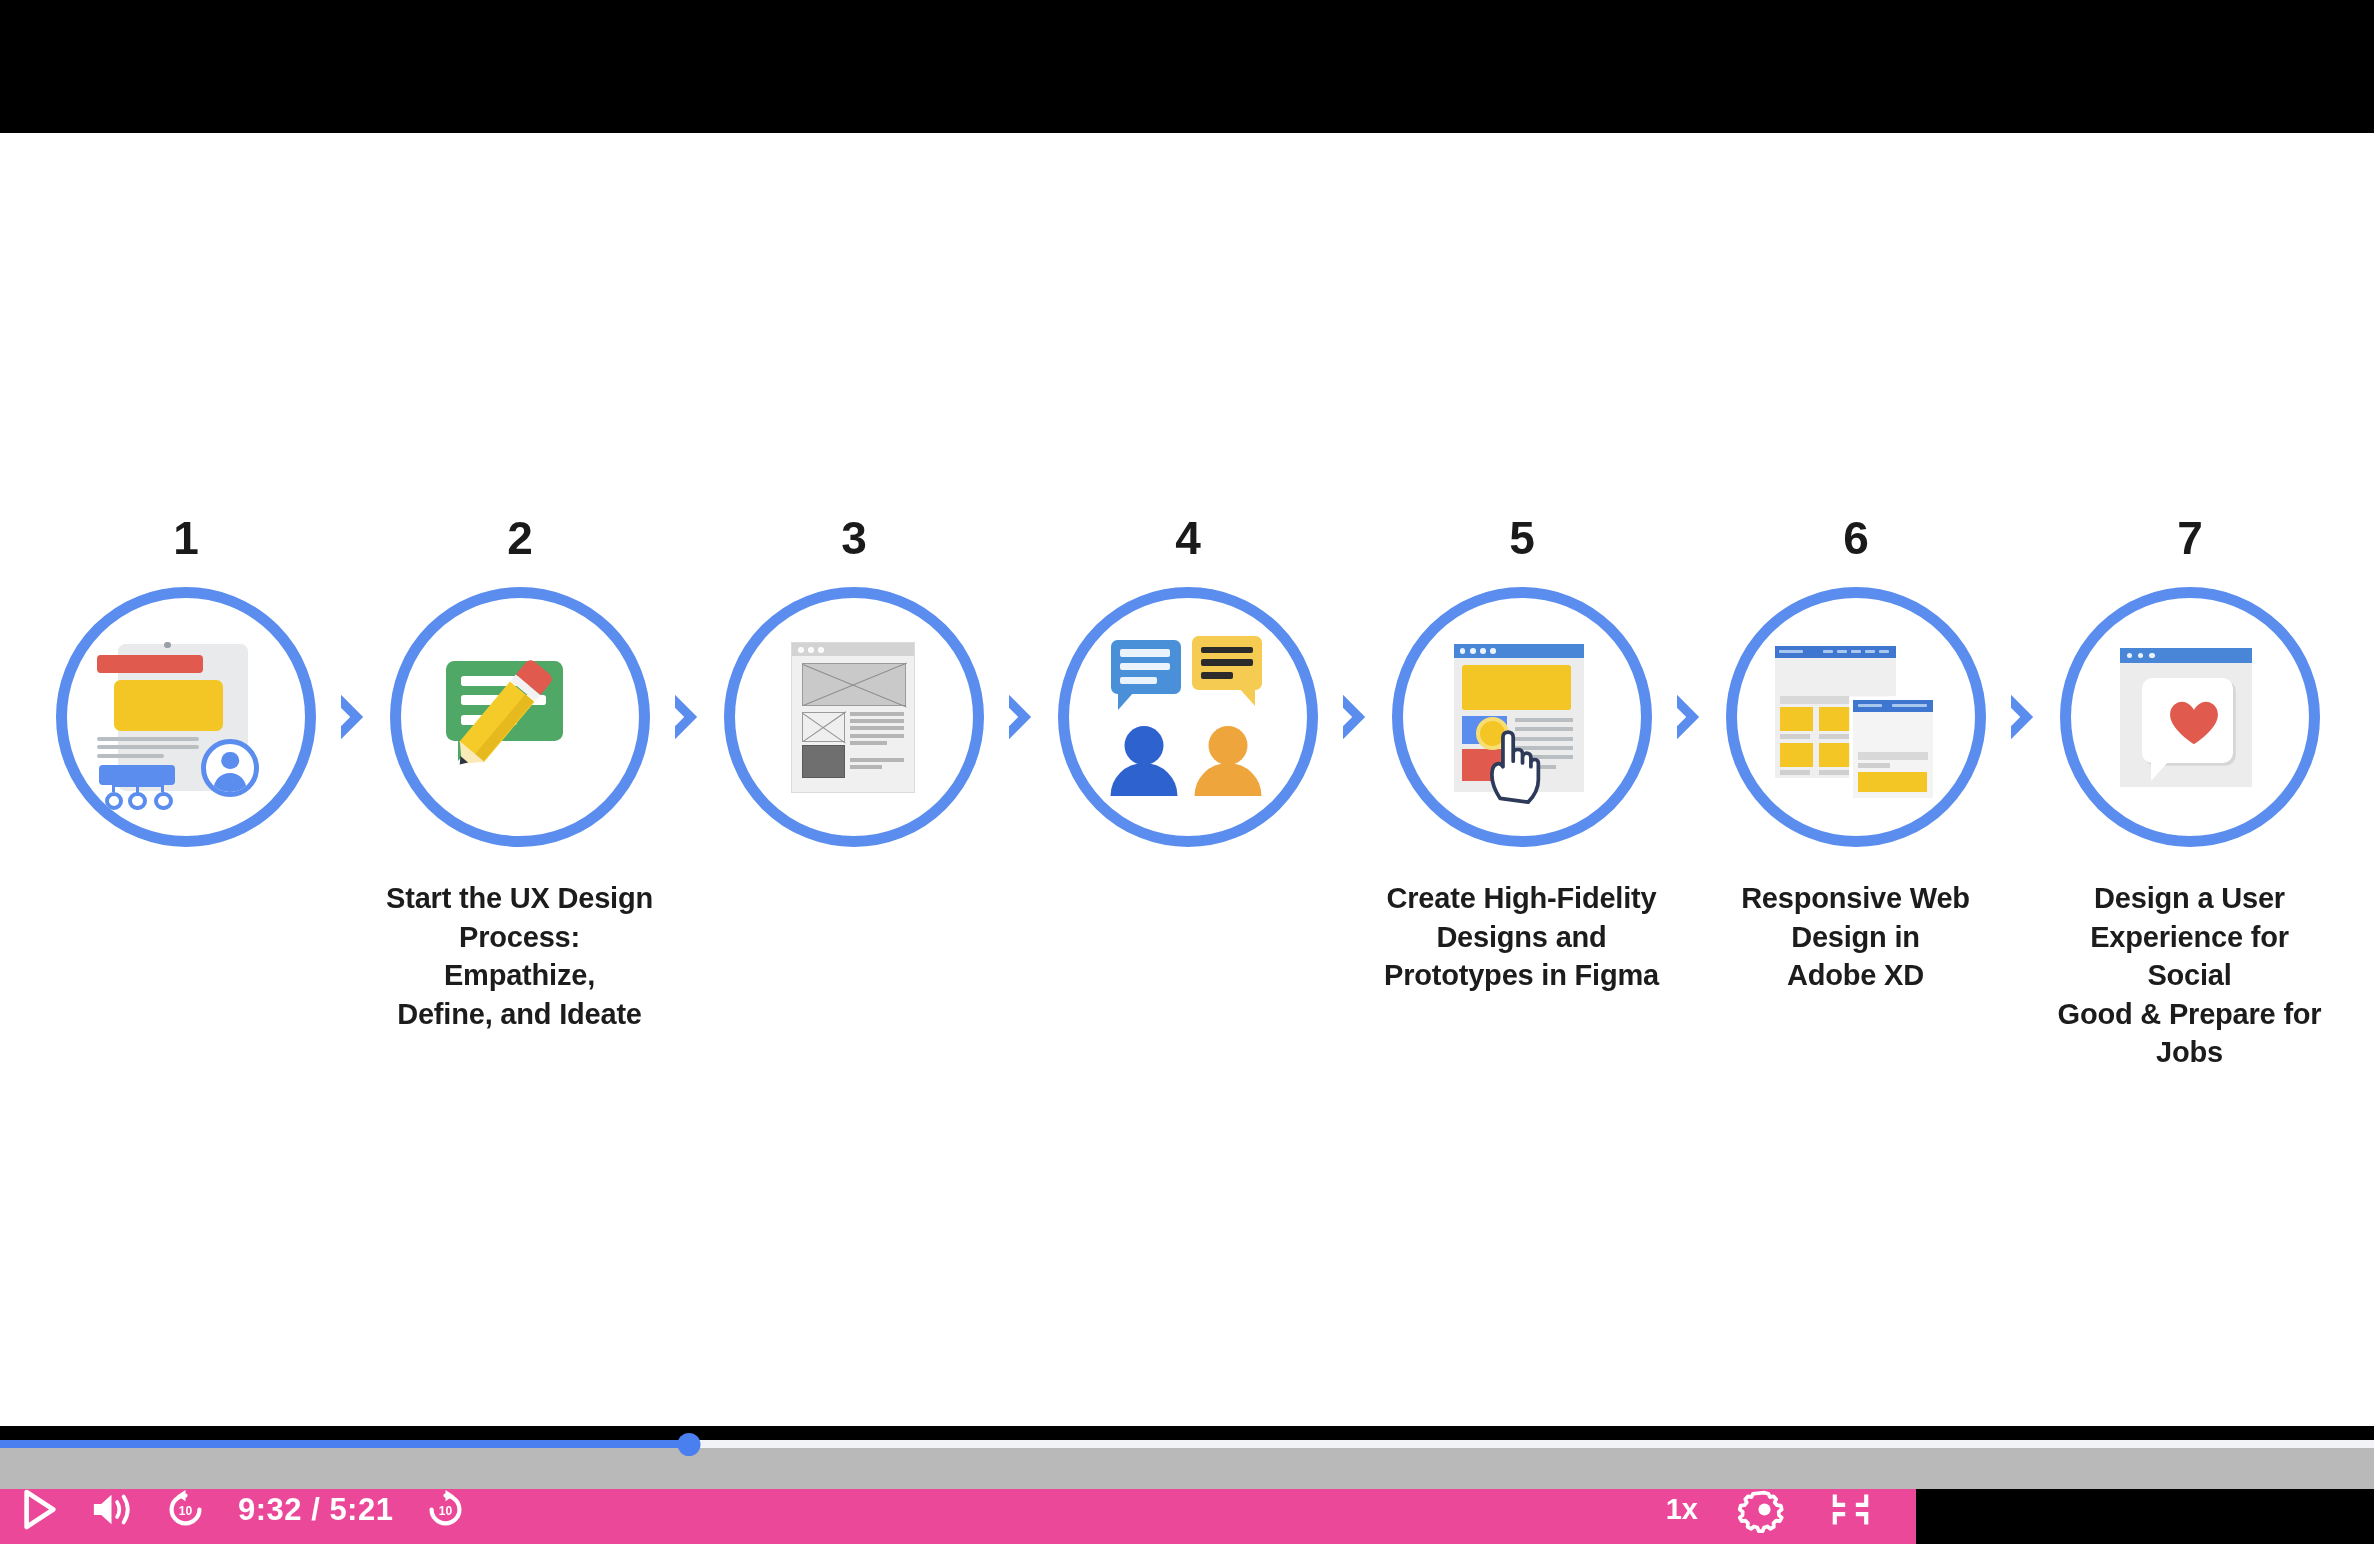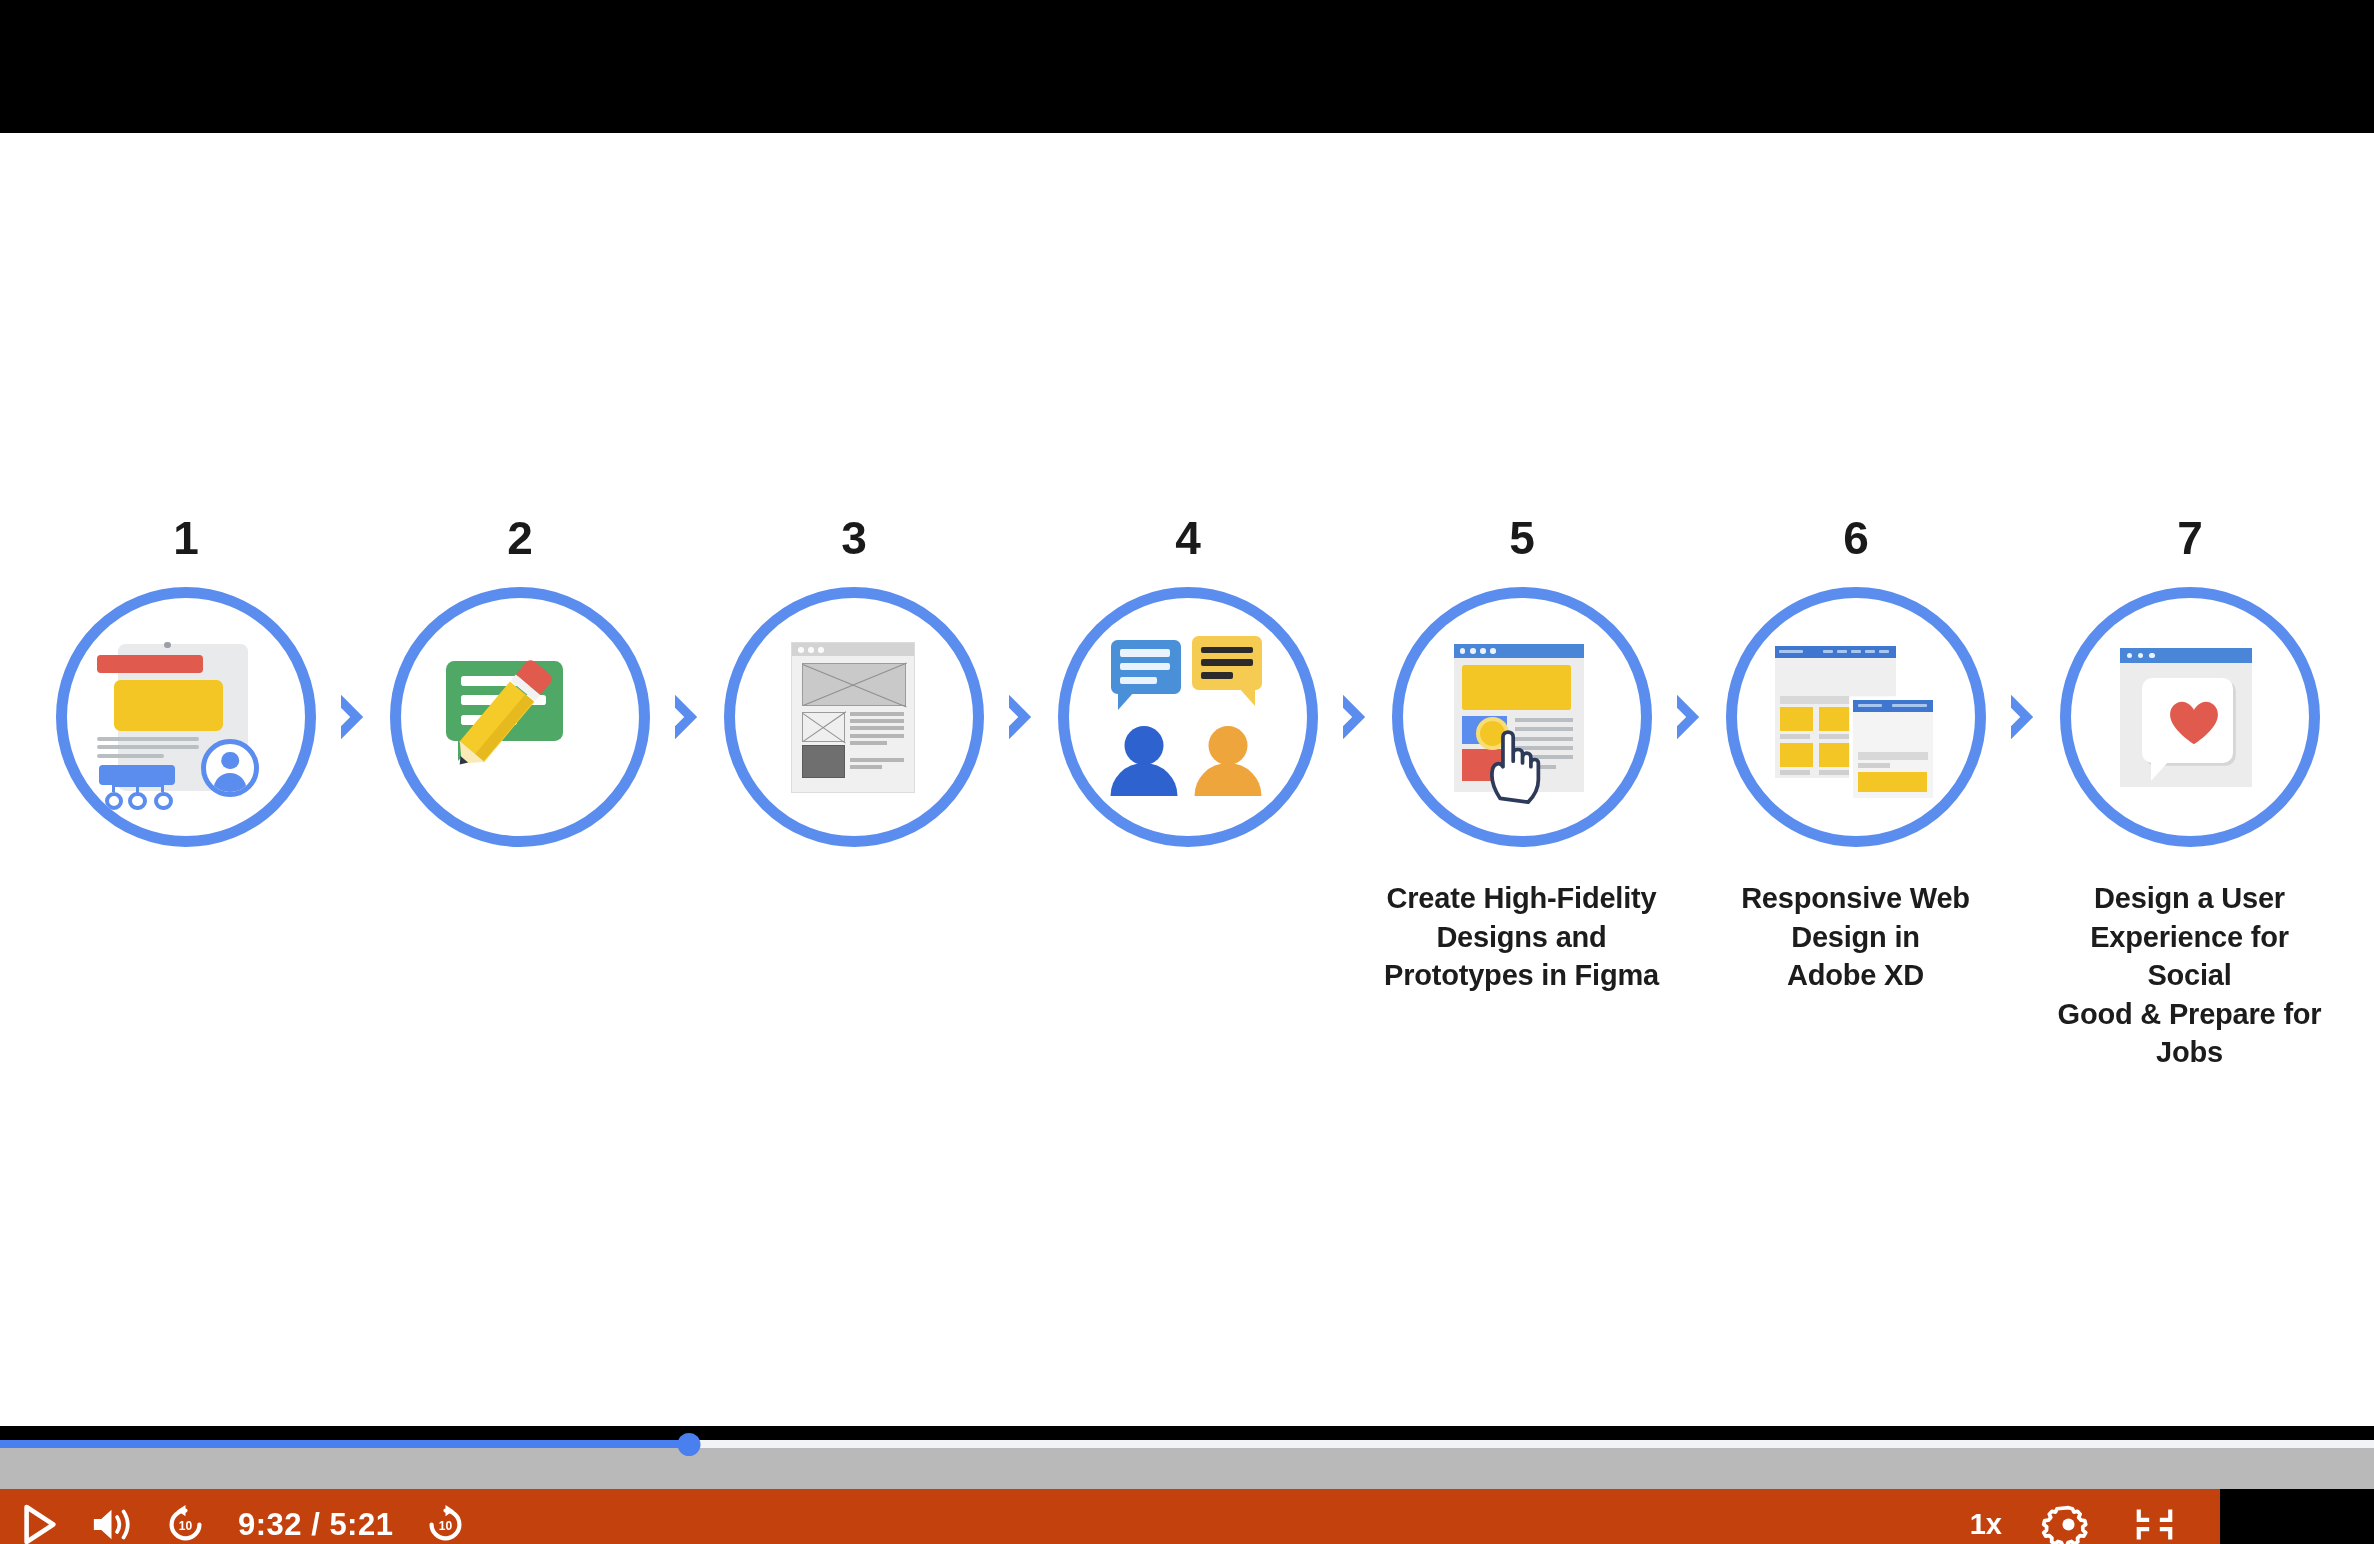--- a/index.html
+++ b/index.html
@@ -123,22 +123,22 @@
   .win7-dot{position:absolute;top:5.1px;width:5.6px;height:5.6px;border-radius:50%;background:#eaf2fc;}
   .bub7{position:absolute;left:35px;top:43px;width:91px;height:85px;background:#fff;border-radius:10.2px;box-shadow:2.8px 2.8px 0 0 #d6d6d6;}
   .bub7:after{content:"";position:absolute;left:9.3px;top:83px;width:0;height:0;border-right:18.6px solid transparent;border-top:20.4px solid #fff;}
   .heart{position:absolute;left:61px;top:65px;width:52px;height:46px;}
 
   
   .progress{position:absolute;left:0;top:1440px;width:2375px;height:8.3px;background:#f1f3f6;}
   .progress-fill{position:absolute;left:0;top:0;height:8.3px;background:#4a7ff0;}
   .progress-handle{position:absolute;top:-7.4px;width:23px;height:23px;border-radius:50%;background:#4a7ff0;transform:translateX(-50%);}
   .grayband{position:absolute;left:0;top:1448px;width:2375px;height:41px;background:#b9b9b9;}
-  .controls{position:absolute;left:0;top:1489px;width:2220px;height:56px;background:#c2410c;
-    display:flex;align-items:flex-end;}
+  .controls{position:absolute;left:0;top:1489px;width:1916px;height:56px;background:#ec4899;
+    display:flex;align-items:flex-start;}
   .ctl-left{display:flex;align-items:center;padding-left:22px;gap:33px;}
   .ctl-right{margin-left:auto;display:flex;align-items:center;gap:46px;padding-right:46px;}
   .ctl{display:flex;align-items:center;justify-content:center;cursor:pointer;}
   .time{color:#fff;font-size:31px;font-weight:bold;letter-spacing:0.5px;white-space:nowrap;}
   .speed{color:#fff;font-size:29px;font-weight:bold;}
   svg{overflow:visible;}
 </style>
 </head>
 <body>
 
@@ -194,20 +194,21 @@
             <div class="pencil">
               <div class="p-erase"></div>
               <div class="p-ferr"></div>
               <div class="p-body"></div>
               <div class="p-body-s"></div>
               <div class="p-wood"></div>
               <div class="p-tip"></div>
             </div>
           </div>
         </div>
+        <div class="step-label">Start the UX Design<br>Process: Empathize,<br>Define, and Ideate</div>
       </div>
 
       <div class="chev">
         <svg width="32" height="48" viewBox="0 0 34 52">
             <path d="M4 2 L28 26 L4 50 L4 36 L14 26 L4 16 Z" fill="#5b8def"></path>
           </svg>
       </div>
 
       <div class="step">
         <div class="step-num">3</div>

